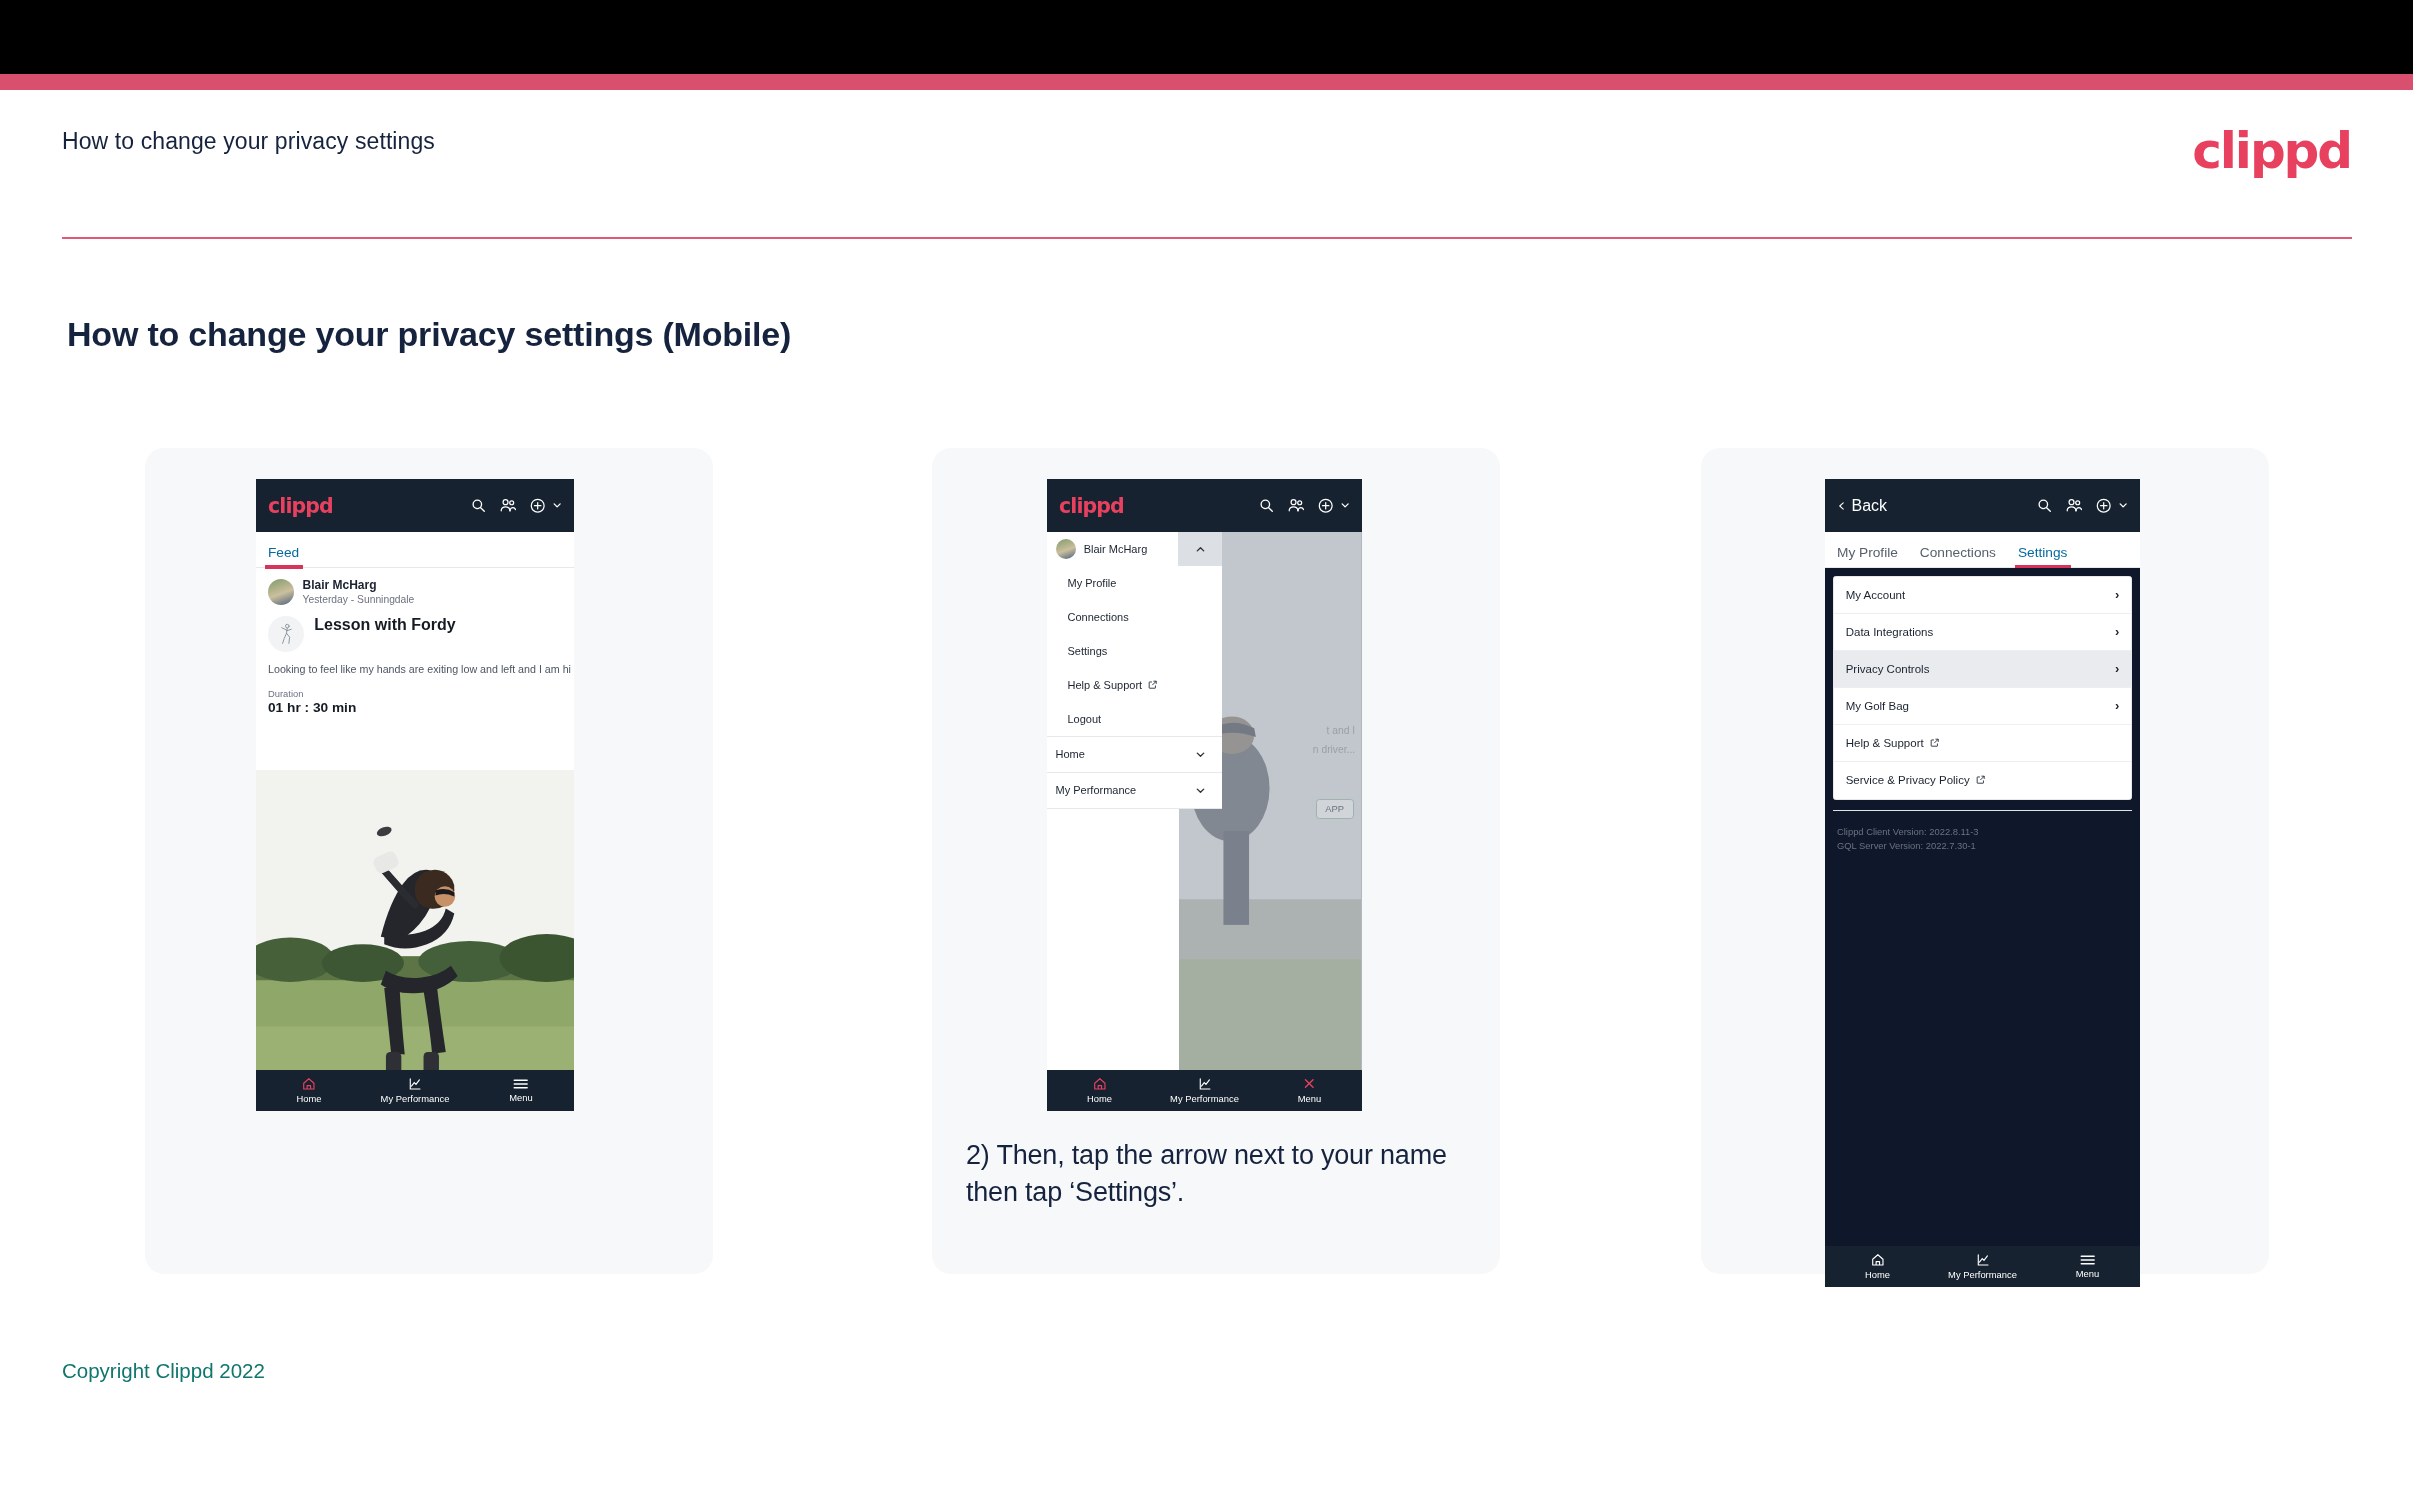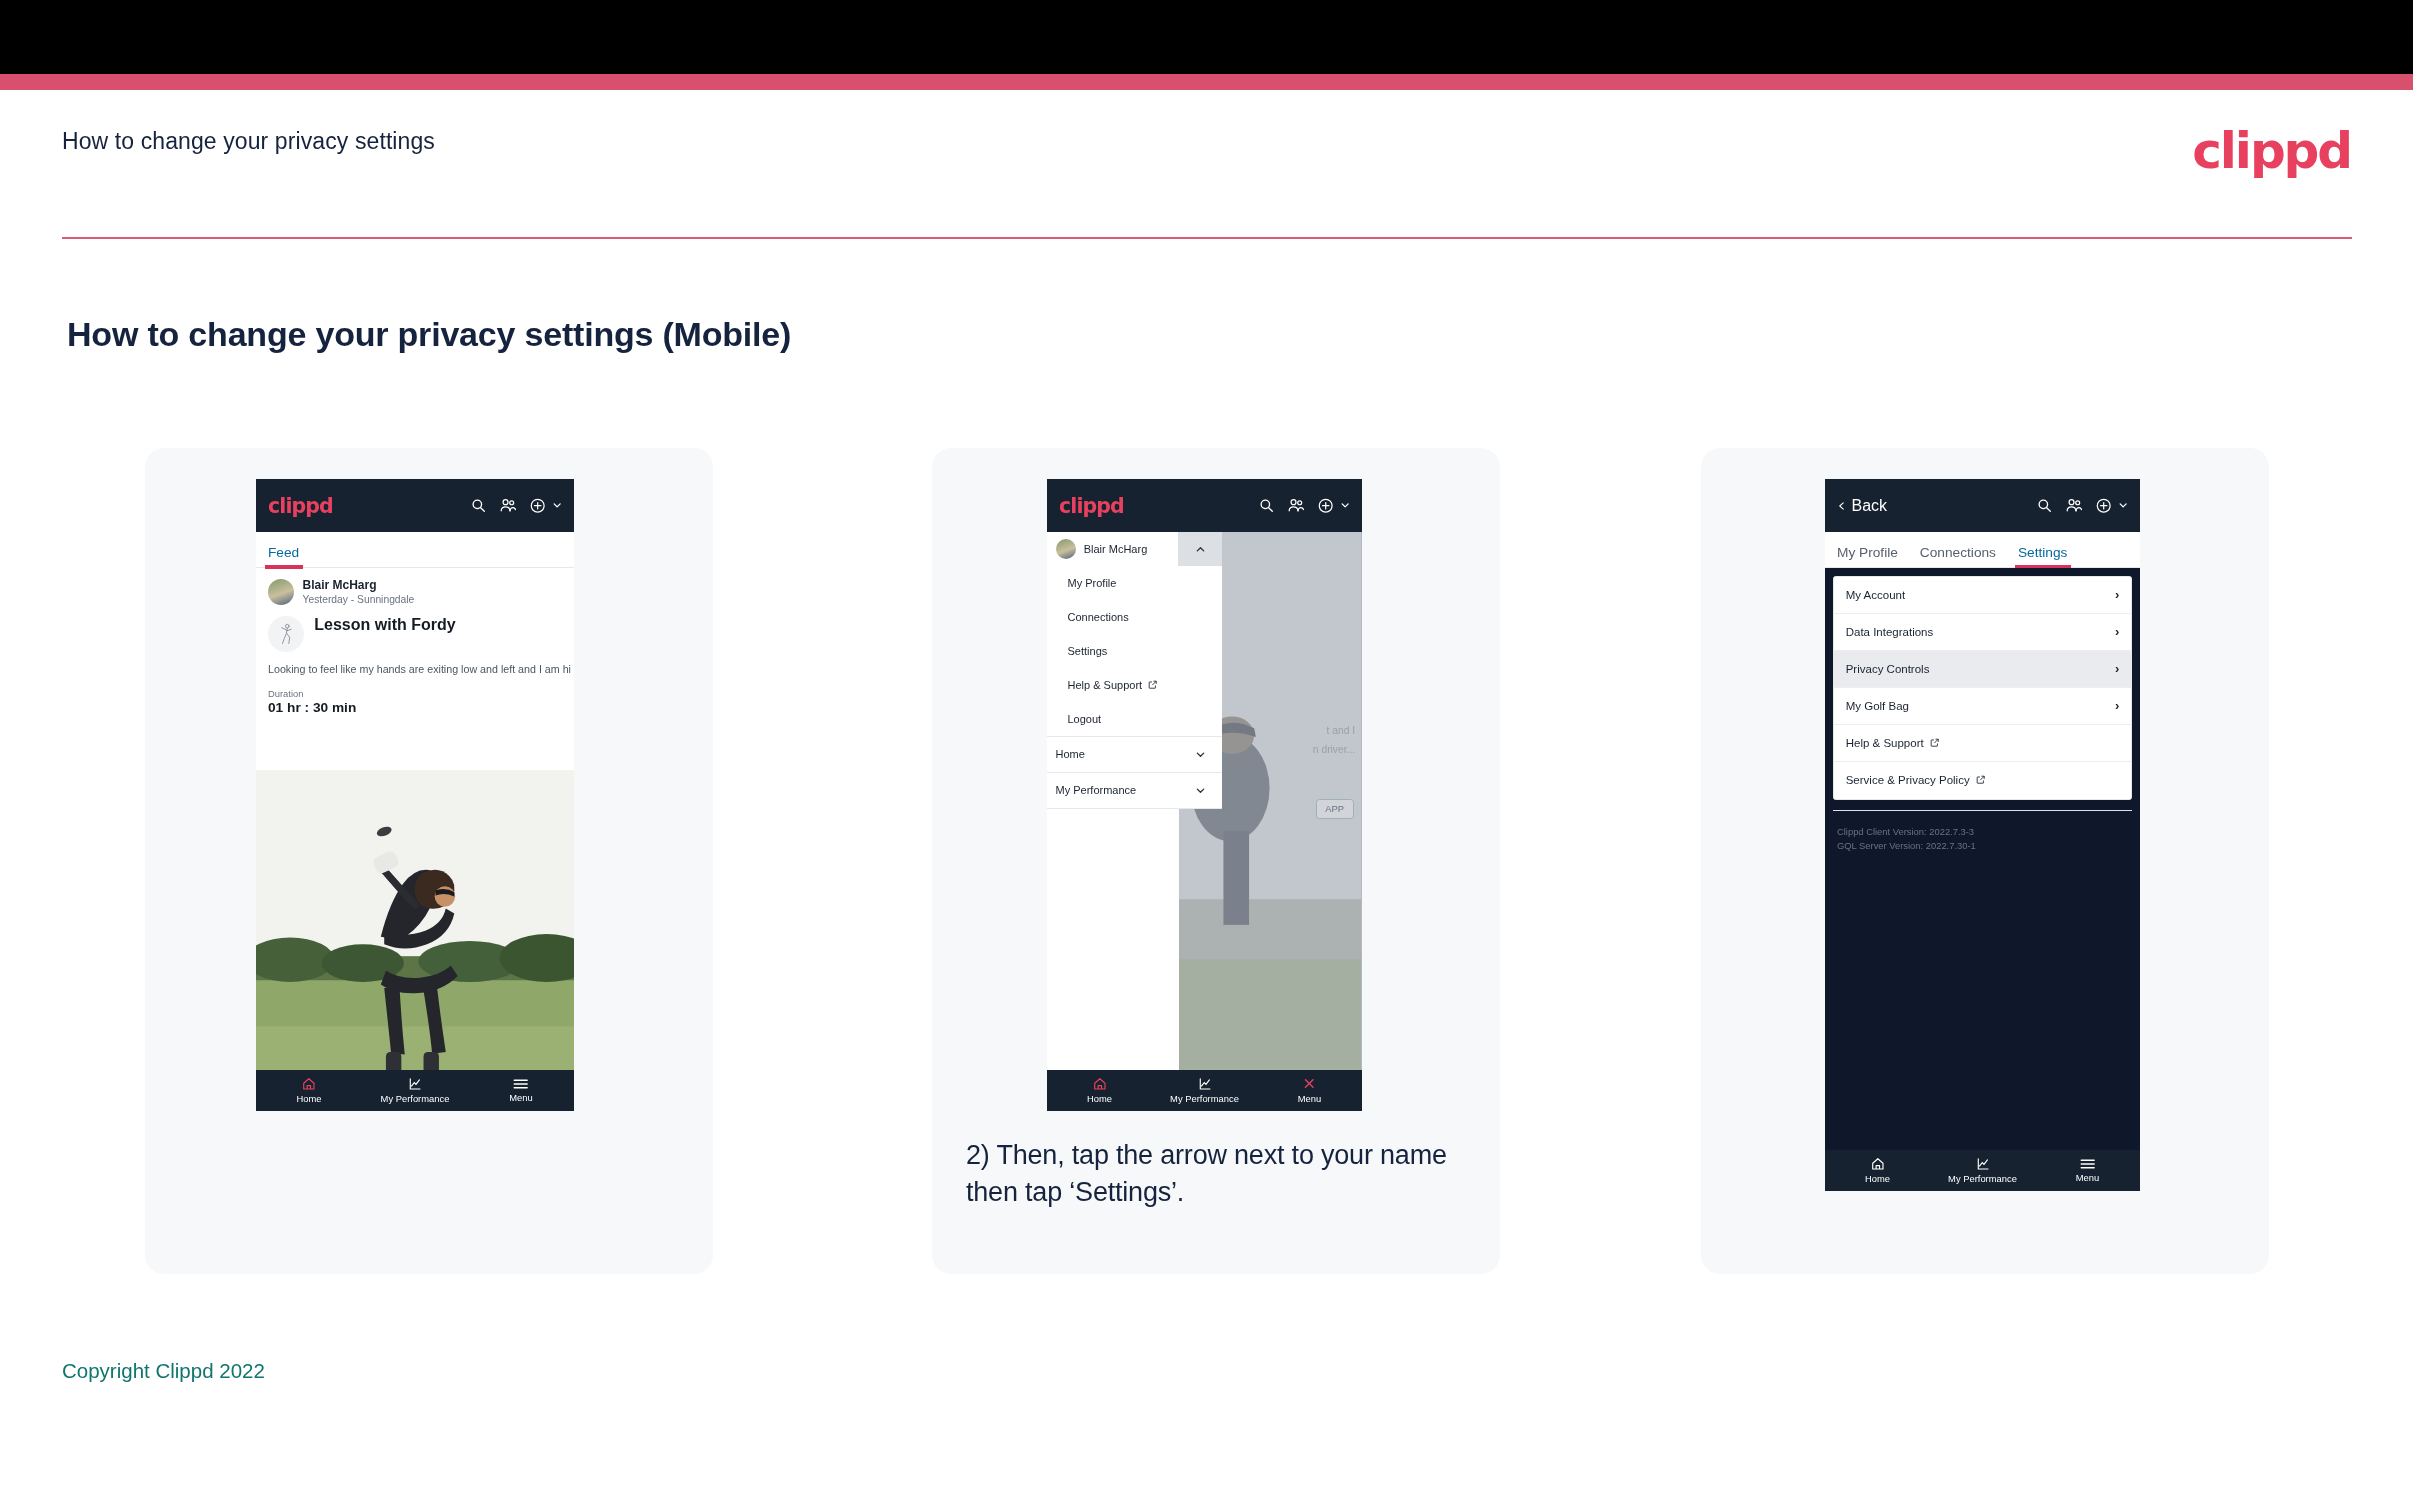--- a/index.html
+++ b/index.html
@@ -60,21 +60,21 @@
 
   .copyright {
     position: absolute; left: 62px; top: 1359px;
     font-size: 20.5px; color: #0f766e;
   }
 
   
   .phone { position: absolute; background: #ffffff; overflow: hidden; }
   #phone1 { left: 256px; top: 479px; width: 318px; height: 632px; }
   #phone2 { left: 1047px; top: 479px; width: 315px; height: 632px; }
-  #phone3 { left: 1825px; top: 479px; width: 315px; height: 712px; }
+  #phone3 { left: 1825px; top: 479px; width: 315px; height: 808px; }
 
   .appbar {
     position: relative; height: 53px; background: #16222f;
     display: flex; align-items: center; padding: 0 12px;
   }
   .appbar .brand {
     font-family: "DejaVu Sans", sans-serif;
     font-size: 20.5px; font-weight: 700; color: #e8415f; letter-spacing: -0.9px;
   }
   .appbar .backwrap { display:flex; align-items:center; gap:5.1px; color:#fff; font-size:16px; }
@@ -522,21 +522,21 @@
                   <path d="M14 3h7v7"></path>
                   <path d="M21 3 L11 13"></path>
                   <path d="M19 14v6a1 1 0 0 1-1 1H4a1 1 0 0 1-1-1V6a1 1 0 0 1 1-1h6"></path>
                 </svg>
             </span>
           </span>
         </div>
       </div>
       <div class="ver-rule"></div>
       <div class="ver">
-        <div>Clippd Client Version: 2022.7.3-3</div>
+        <div>Clippd Client Version: 2022.8.11-3</div>
         <div>GQL Server Version: 2022.7.30-1</div>
       </div>
     </div>
 
     <div class="botnav">
       <div class="bn">
         <span class="ic">
           <svg width="13.7" height="13.7" viewBox="0 0 24 24" fill="none" stroke="#fff" stroke-width="2" stroke-linejoin="round">
               <path d="M3 11 L12 3 L21 11 V21 H3 Z"></path>
               <path d="M9 21 v-6 h6 v6"></path>

